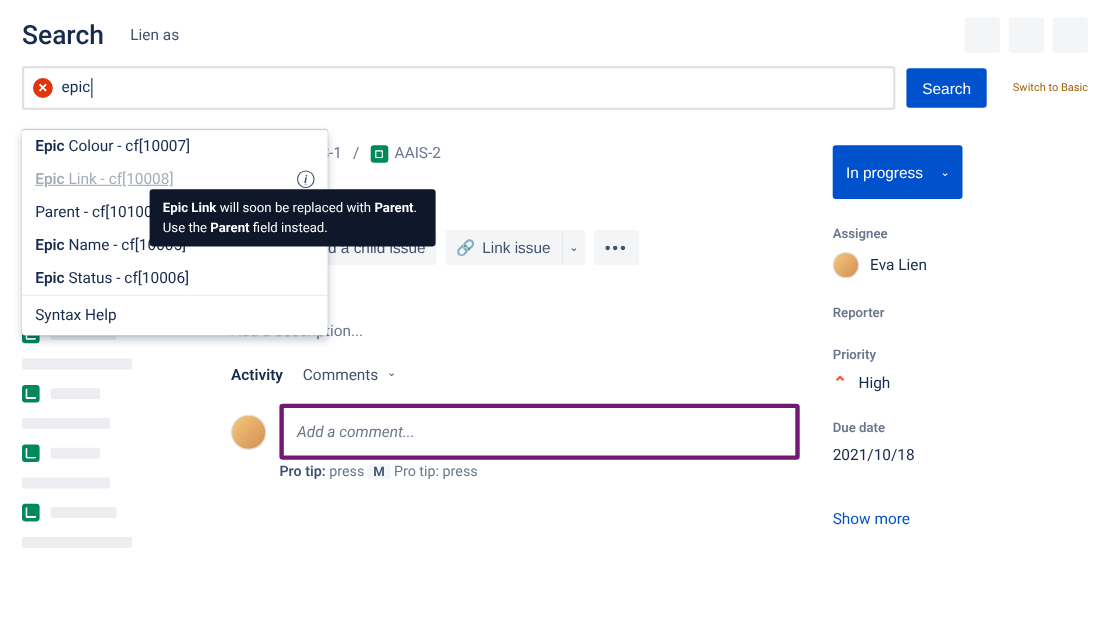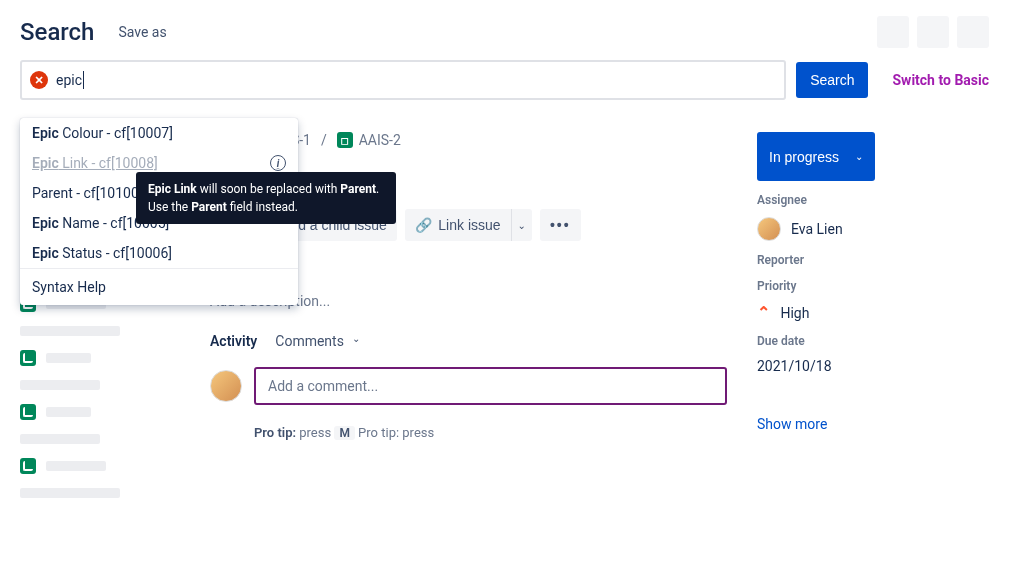--- a/index.html
+++ b/index.html
@@ -55,21 +55,21 @@
     color: #fff;
     display:flex; align-items:center; justify-content:center;
     font-size: 11px; font-weight: 700;
   }
   .jql-txt { font-size: 14px; color: #172B4D; display:flex; align-items:center;}
   .cursor { width:1px; height:18px; background:#172B4D; display:inline-block; margin-left:1px;}
   .btn-primary {
     background: #0052CC; color: #fff; border: none; border-radius: 3px;
     padding: 0 14px; height: 36px; font-size: 14px; font-weight: 500;
   }
-  .switch-link { color: #a21caf; font-size: 14px; margin-left: 14px; font-weight: bold; }
+  .switch-link { color: #a16207; font-size: 10px; margin-left: 14px; }
 
   
   .suggest {
     position: absolute;
     top: 118px; 
     left: 20px;
     width: 278px;
     background: #fff;
     border-radius: 3px;
     box-shadow: 0 4px 8px rgba(9,30,66,0.25), 0 0 1px rgba(9,30,66,0.31);
@@ -140,45 +140,45 @@
   .section-label { font-weight:600; color:#172B4D; font-size:14px; margin-top:26px;}
   .desc-placeholder { color:#6B778C; font-size:14px; margin-top:10px;}
   .activity-row{ margin-top:24px; display:flex; align-items:center; gap:18px;}
   .activity-label{font-weight:600; font-size:14px;}
   .activity-select{ color:#42526E; font-size:14px; display:flex; gap:8px; align-items:flex-start;}
   .chev{font-size:10px;}
   .comment-row{ margin-top:18px; display:flex; gap:12px; align-items:center;}
   .avatar{ width:32px; height:32px; border-radius:50%; background: linear-gradient(135deg,#f5c77d,#d38f52); border:1px solid #ddd;}
   .avatar.sml{width:24px;height:24px;}
   .avatar.b{background: linear-gradient(135deg,#a27e6a,#6d4f3f);}
-  .comment-box{ flex:1; border:2px solid #701a75; border-radius:3px; height:38px; display:flex; align-items:center; padding:0 12px; color:#6B778C; font-size:14px;}
-  .protip{ margin-top:20px; margin-left:44px; color:#6B778C; font-size:13px;}
+  .comment-box{ flex:1; border:4px solid #701a75; border-radius:3px; height:51px; display:flex; align-items:center; padding:0 12px; color:#6B778C; font-size:14px;font-style:italic;}
+  .protip{ margin-top:4px; margin-left:44px; color:#6B778C; font-size:13px;}
   .protip b{ color:#42526E; font-weight:600;}
   .key{ display:inline-block; background:#F4F5F7; border-radius:3px; padding:0 5px; font-size:12px; font-weight:600; color:#42526E;}
 
   .rightcol {
     width: 232px;
   }
   .status-btn{
     display:inline-flex; align-items:center; gap:16px;
     background:#0052CC; color:#fff; border:none; border-radius:3px;
     padding:0 12px; height:49px; font-size:14px; font-weight:500;
     margin-top:6px;
   }
-  .field-label{ display:block; font-size:12px; font-weight:600; color:#6B778C; margin-top:12px;}
+  .field-label{ display:block; font-size:12px; font-weight:600; color:#6B778C; margin-top:24px;}
   .field-val{ display:flex; align-items:center; gap:10px; margin-top:10px; font-size:14px; color:#172B4D;}
   .prio-chev{ color:#FF5630; font-size:16px; font-weight:700;}
   .show-more{ color:#0052CC; font-size:14px; margin-top:42px; display:inline-block;}
 </style>
 </head>
 <body>
 
 <div class="topbar">
   <div class="page-title">Search</div>
-  <a class="save-as">Save as</a>
+  <a class="save-as">Lien as</a>
   <div class="top-right">
     <div class="ghost"></div>
     <div class="ghost"></div>
     <div class="ghost"></div>
   </div>
 </div>
 
 <div class="search-row">
   <div class="jql-box">
     <span class="err-icon">✕</span>

